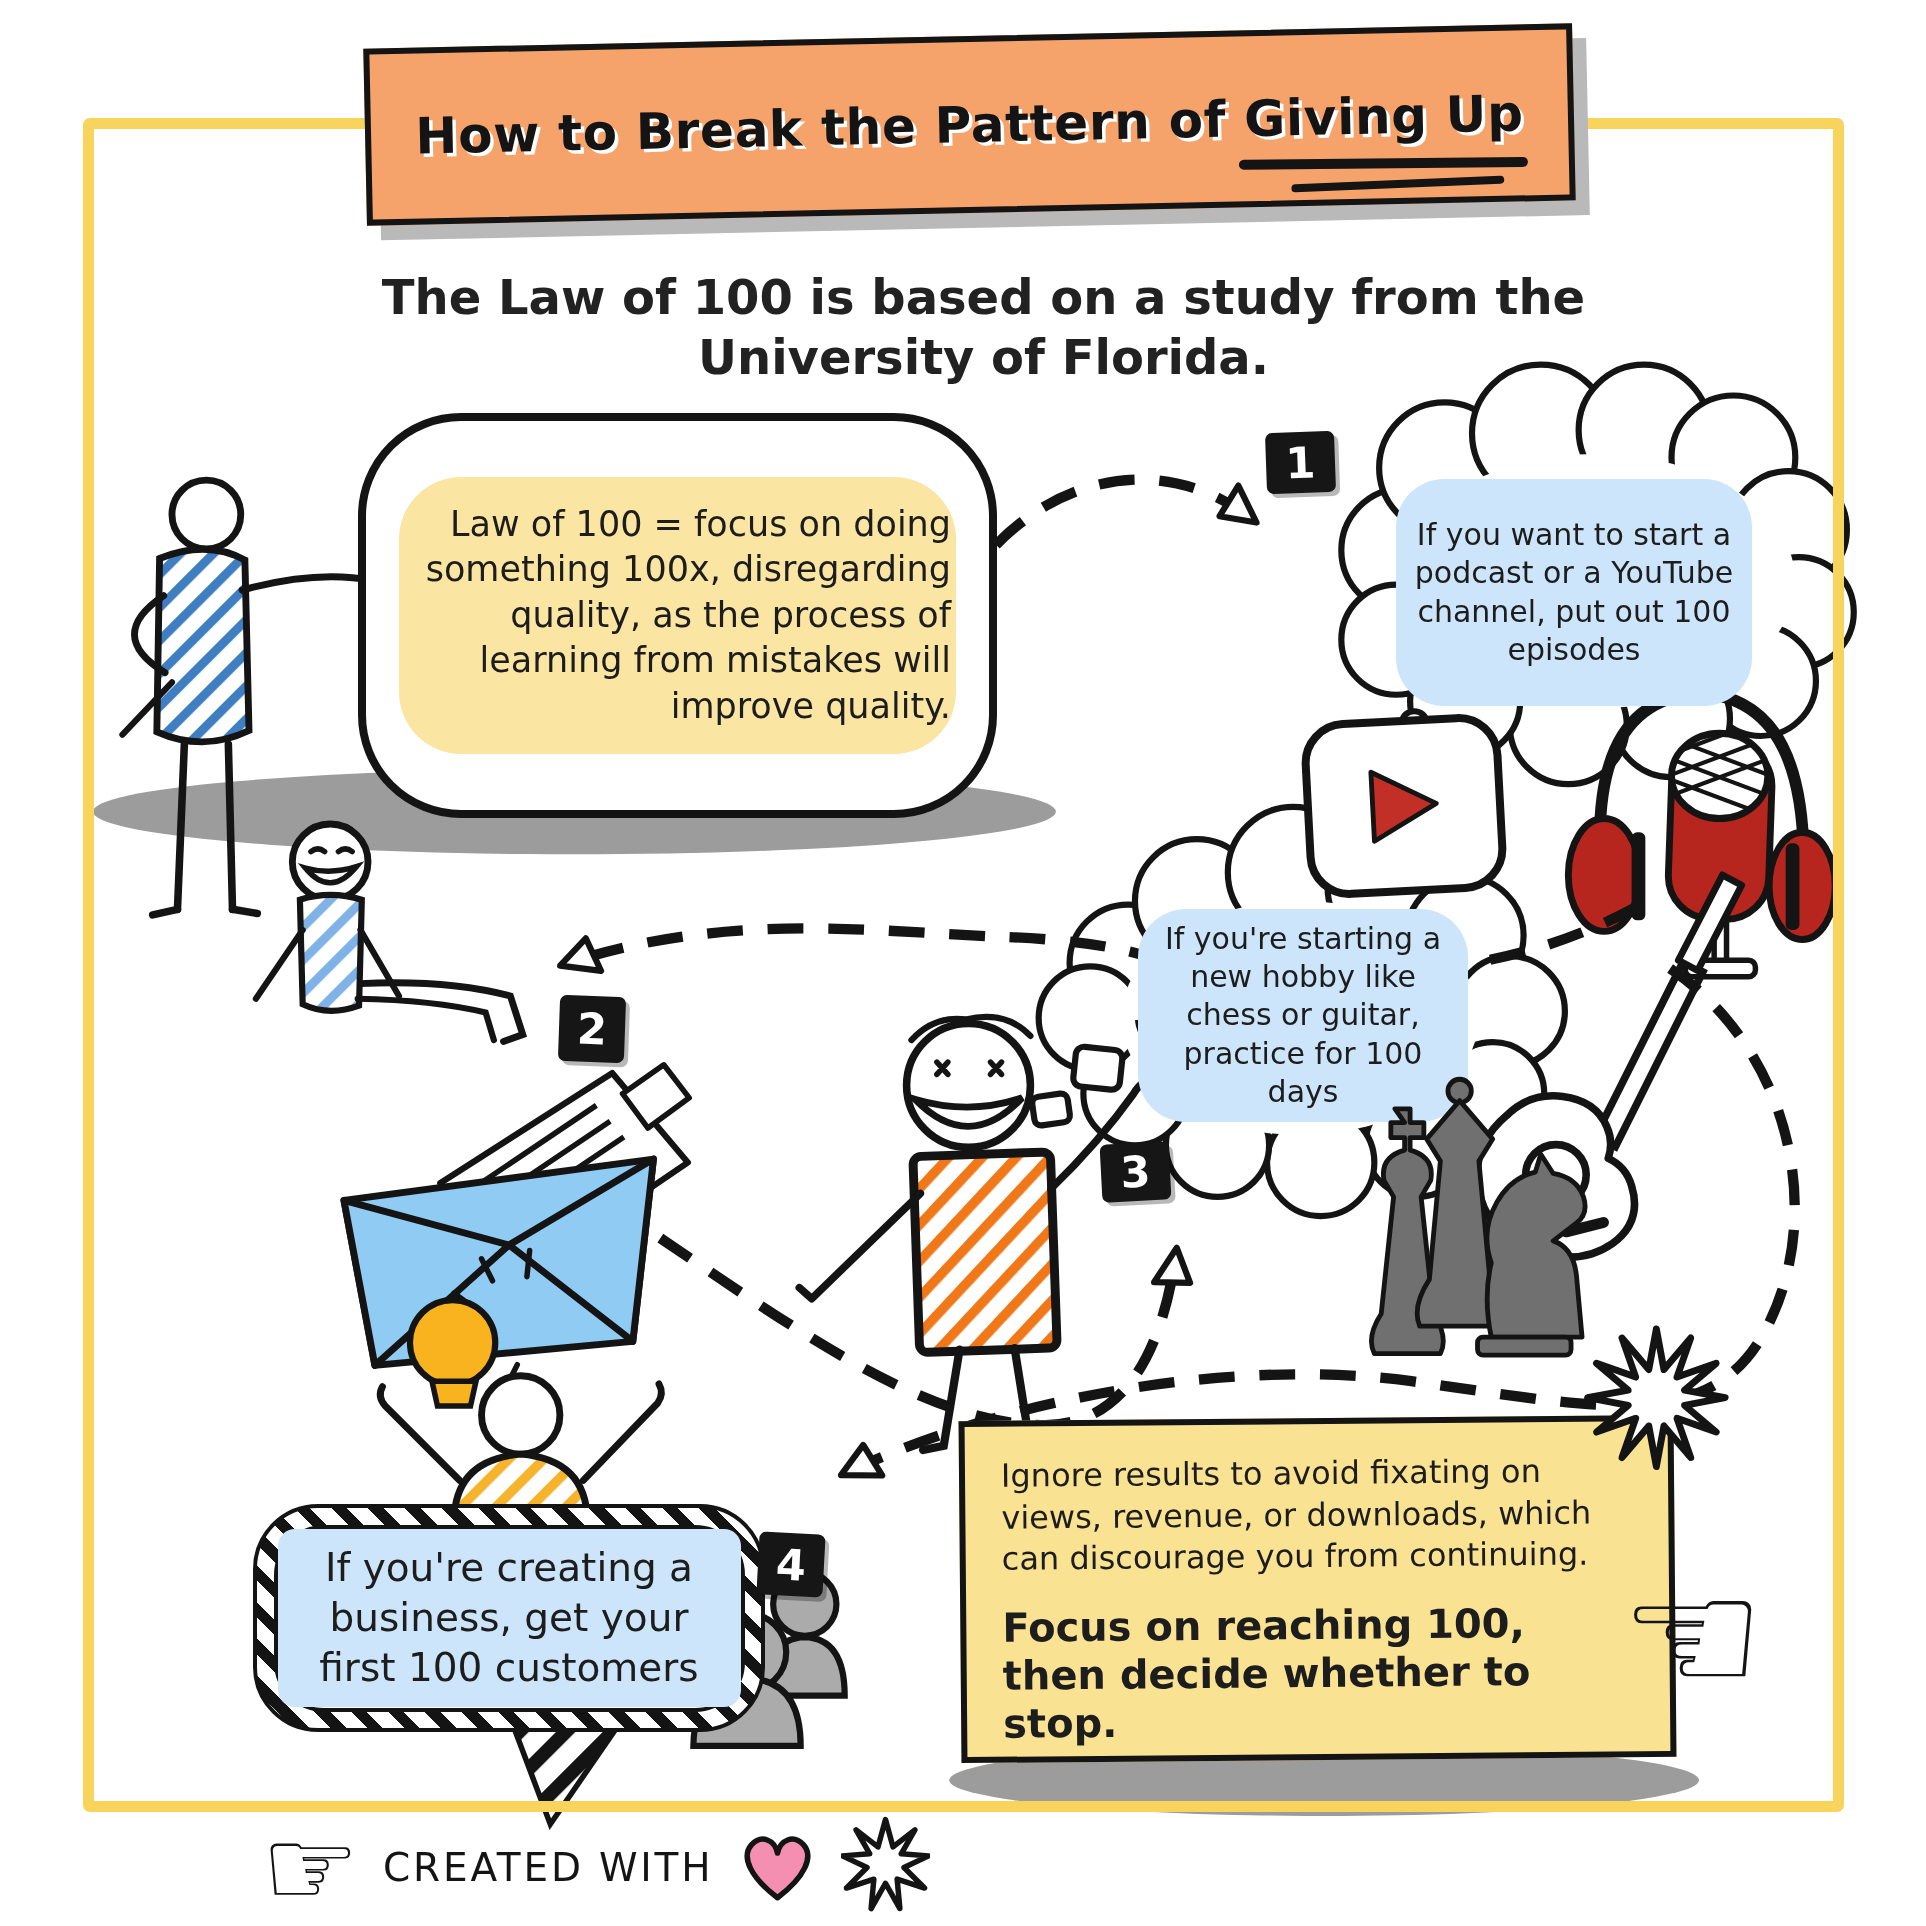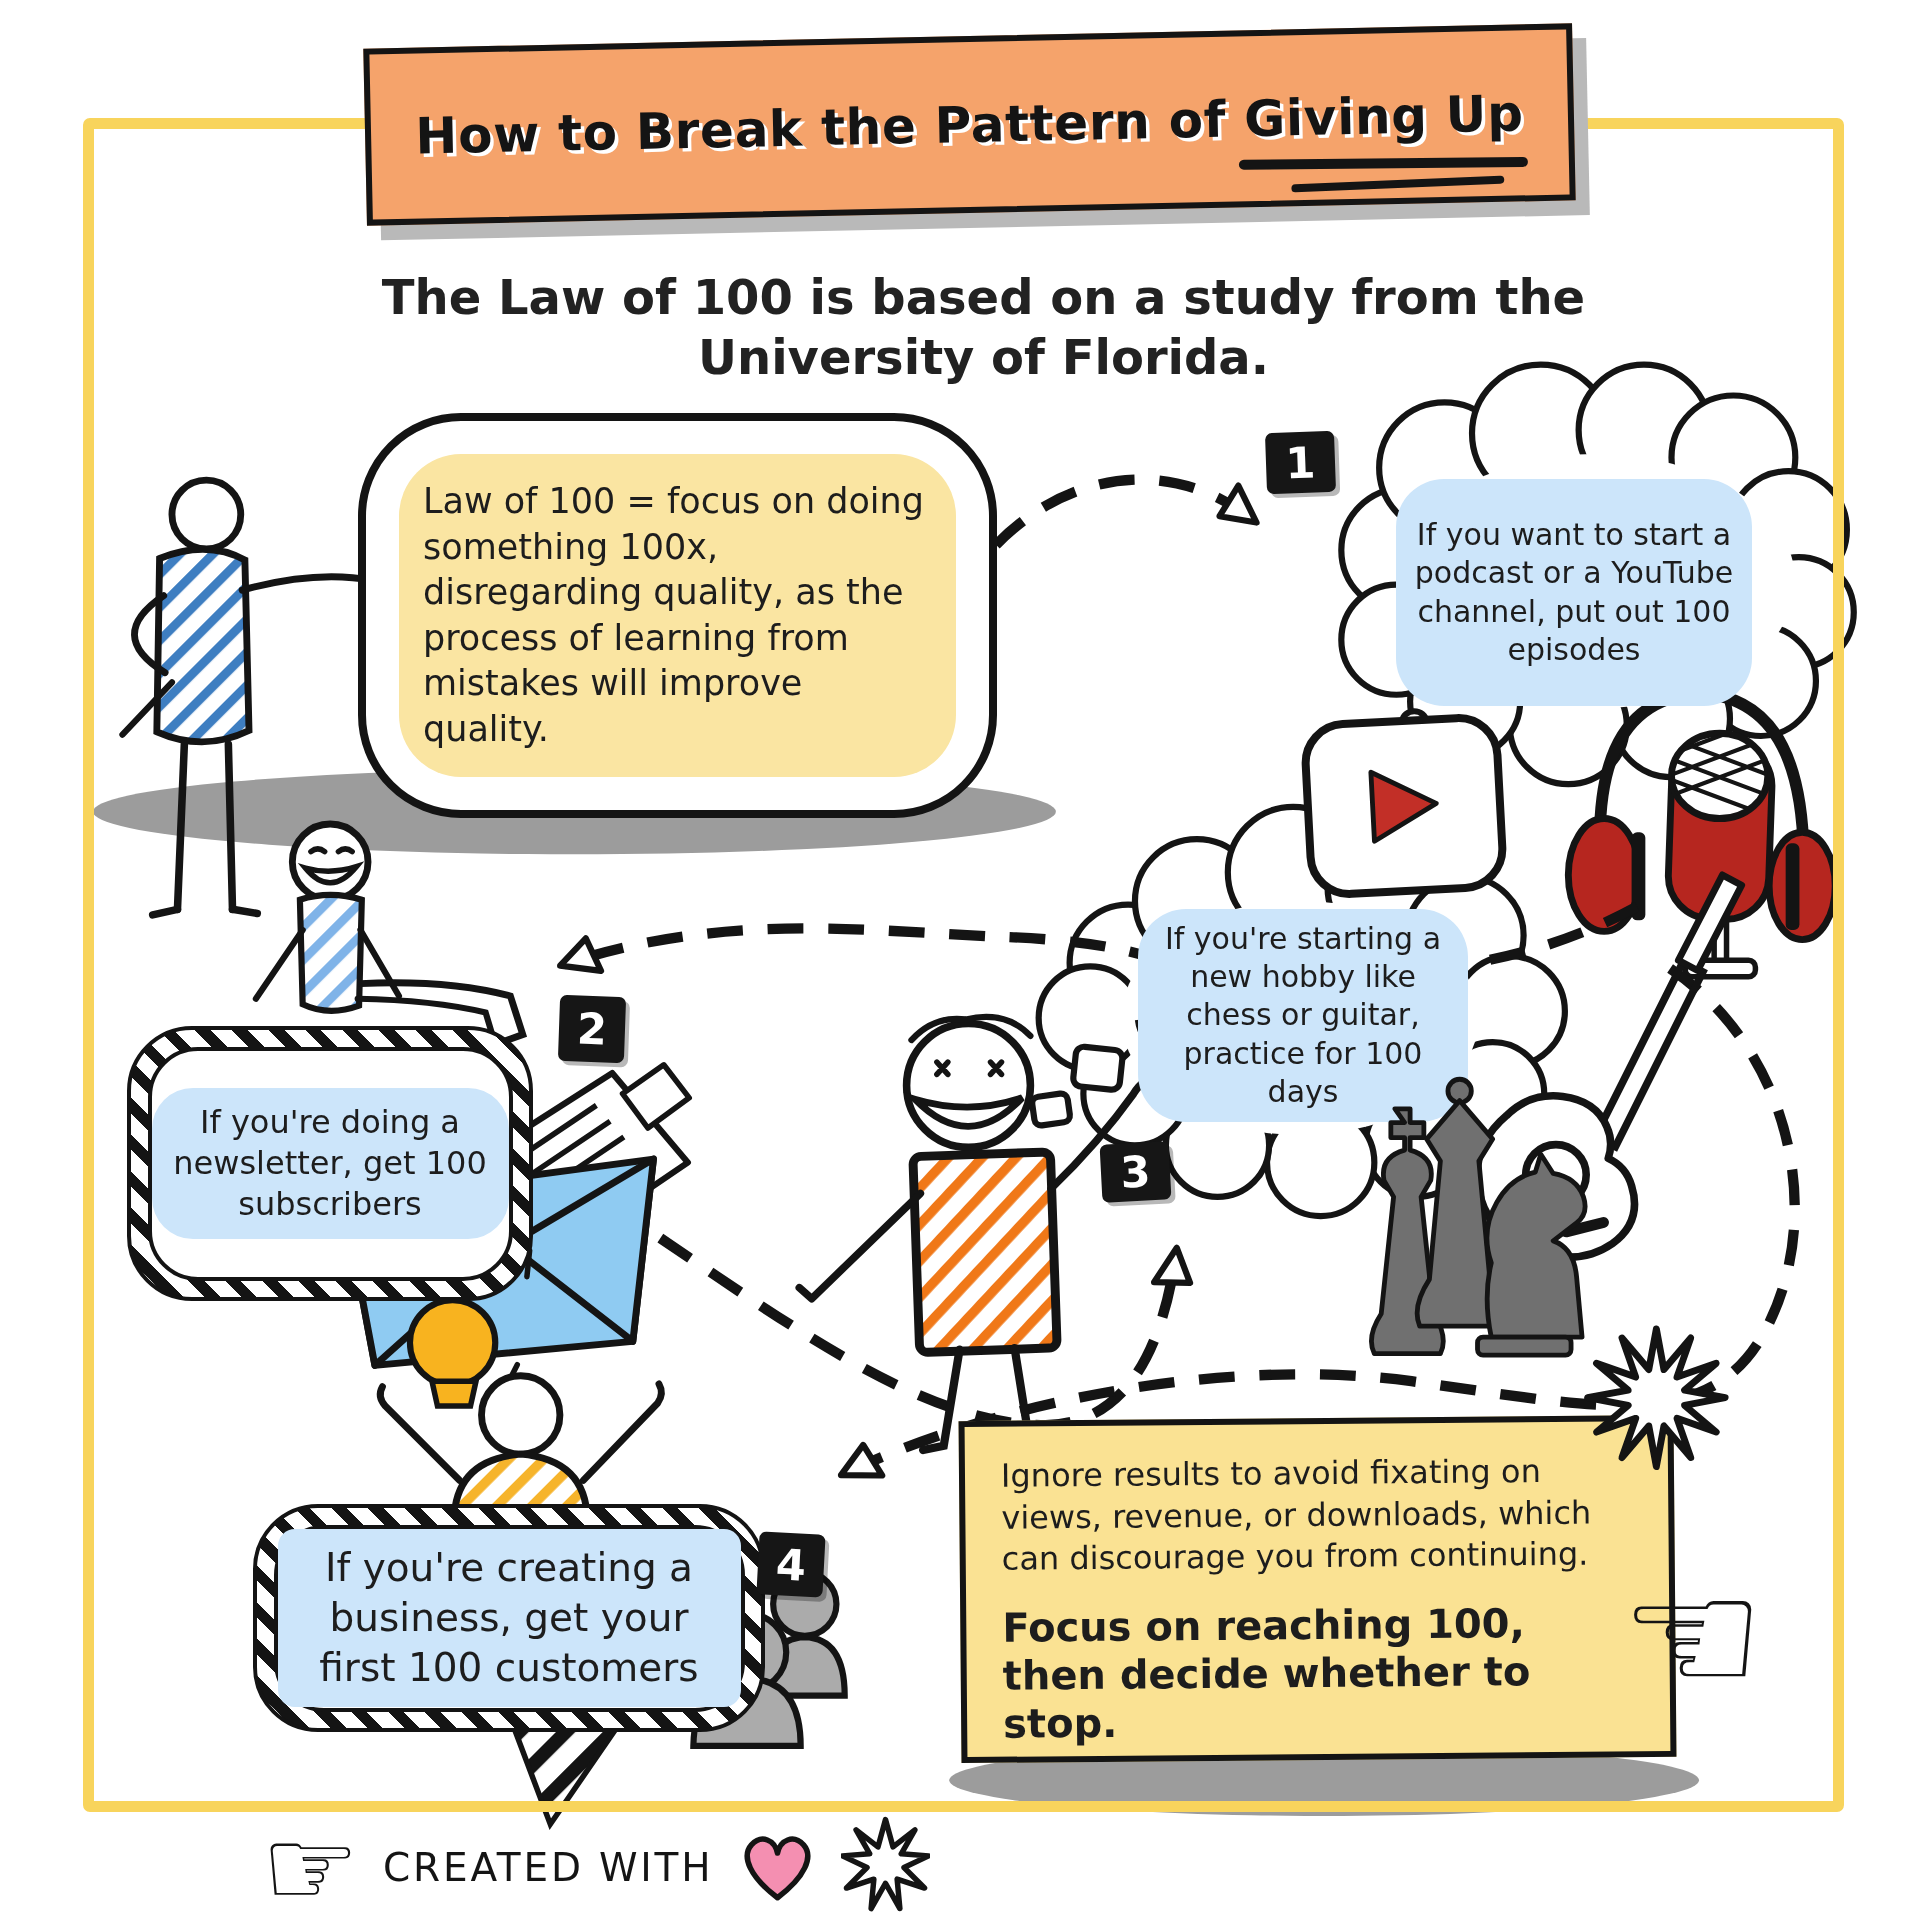--- a/index.html
+++ b/index.html
@@ -13,22 +13,22 @@
   #banner{left:365px;top:36px;width:1197px;height:165px;background:#F5A36B;border:6.9px solid #141414;
           transform:rotate(-1.2deg);box-shadow:13.8px 15px 0 #b9b9b9;display:flex;align-items:center;justify-content:center;}
   #banner .title{font-size:50px;font-weight:bold;color:#141414;text-shadow:3.4px 3.4px 0 #ffffff;letter-spacing:0.7px;white-space:nowrap;}
   .underline1{right:41px;bottom:30px;width:289px;height:10.3px;background:#141414;border-radius:5.5px;transform:rotate(.6deg);}
   .underline2{right:65px;bottom:9.6px;width:213px;height:8.3px;background:#141414;border-radius:4.1px;transform:rotate(-1.2deg);}
   
   #subtitle{left:347px;top:267px;width:1273px;text-align:center;font-size:48px;font-weight:bold;line-height:1.25;color:#222;}
   
   #law-bubble{left:358px;top:413px;width:623px;height:389px;background:#fff;border:8.3px solid #141414;border-radius:103px;
               display:flex;align-items:center;justify-content:center;}
-  #law-bubble .blob{margin:23.4px 33px;background:#FAE5A2;border-radius:62px;padding:25px 24px;
-                    font-size:35px;line-height:1.3;text-align:left;color:#1d1d1d;}
+  #law-bubble .blob{margin:23.4px 33px;background:#FAE5A2;border-radius:62px;padding:25px 5px;
+                    font-size:35px;line-height:1.3;text-align:right;color:#1d1d1d;}
   
   .bluetext{background:#CCE5FA;border-radius:48px;display:flex;align-items:center;justify-content:center;
             text-align:center;color:#1d1d1d;}
   #cloud1-text{left:1396px;top:479px;width:356px;height:227px;font-size:30px;line-height:1.28;padding:6.9px 16.5px;box-sizing:border-box;}
   #cloud3-text{left:1138px;top:909px;width:330px;height:213px;font-size:30px;line-height:1.28;padding:14px 18px;box-sizing:border-box;}
   
   .stripewrap{background:repeating-linear-gradient(45deg,#141414 0 11px,#ffffff 11px 26px);
               border:4.8px solid #141414;border-radius:65px;padding:16.5px;box-sizing:border-box;}
   .stripewrap .inner{width:100%;height:100%;background:#fff;border:4.8px solid #141414;border-radius:50px;
               display:flex;align-items:center;justify-content:center;box-sizing:border-box;}
@@ -232,25 +232,20 @@
 
   <div id="subtitle" class="abs z2">The Law of 100 is based on a study from the University of Florida.</div>
 
   <div id="law-bubble" class="abs z2">
     <div class="blob">Law of 100 = focus on doing something 100x, disregarding quality, as the process of learning from mistakes will improve quality.</div>
   </div>
 
   <div id="cloud1-text" class="bluetext abs z2">If you want to start a podcast or a YouTube channel, put out 100 episodes</div>
   <div id="cloud3-text" class="bluetext abs z2">If you're starting a new hobby like chess or guitar, practice for 100 days</div>
 
-  <div id="bubble2" class="stripewrap abs z2">
-    <div class="inner">
-        <div class="bluetext">If you're doing a newsletter, get 100 subscribers</div>
-      </div>
-  </div>
 
   <div id="bubble4" class="stripewrap abs z2">
     <div class="inner">
         <div class="bluetext">If you're creating a business, get your first 100 customers</div>
       </div>
   </div>
 
   <div id="youtube" class="abs z2">
     <svg width="83" height="83" viewBox="0 0 120 120" style="position:static">
       <polygon points="14,8 106,58 14,108" fill="#C22F27" stroke="#141414" stroke-width="7" stroke-linejoin="round"></polygon>

